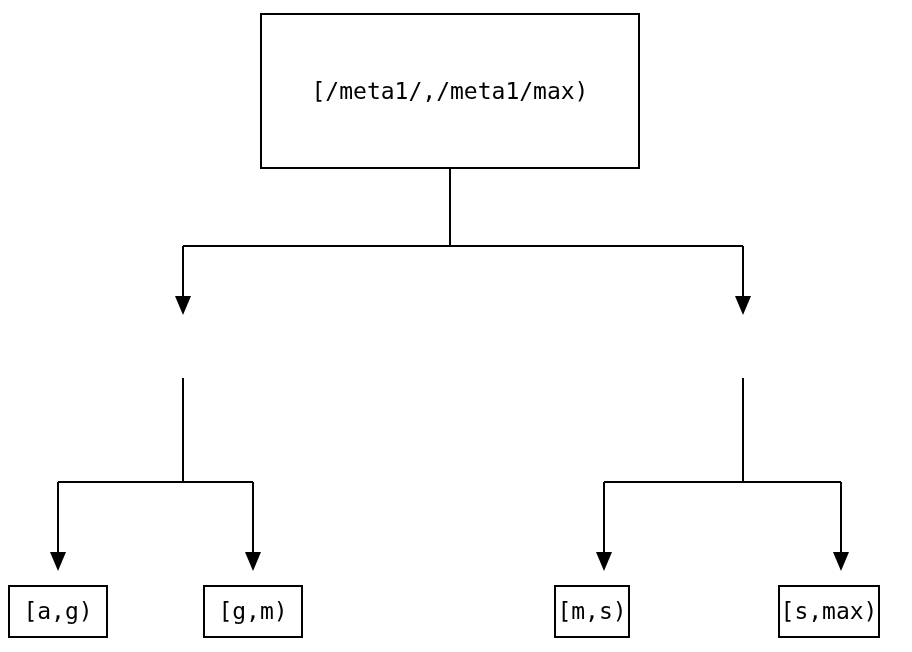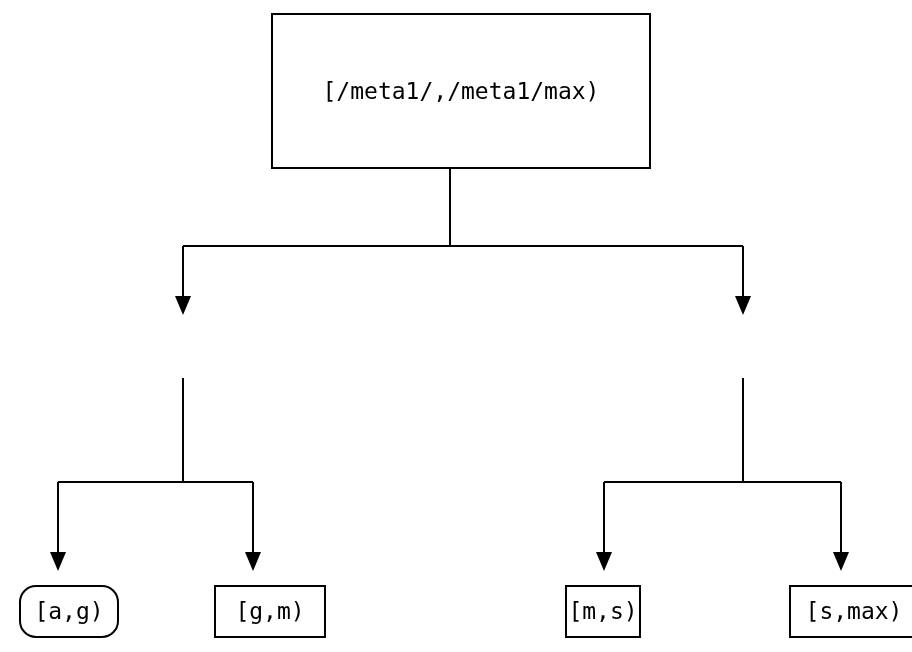--- a/index.html
+++ b/index.html
@@ -27,29 +27,28 @@
     box-sizing: border-box;
     border: 2px solid #000000;
     background: #ffffff;
     color: #000000;
     display: flex;
     align-items: center;
     justify-content: center;
     font-size: 23px;
     line-height: 1;
     white-space: nowrap;
-    margin-left: 11px;
   }
   .n-root  { left: 260px; top: 13px;  width: 380px; height: 156px; }
   .n-left  { left: 22px;  top: 325px; width: 323px; height: 53px; }
   .n-right { left: 583px; top: 325px; width: 320px; height: 53px; }
-  .n-ag    { left: 8px;   top: 585px; width: 100px; height: 53px; border-radius: 17px; }
-  .n-gm    { left: 203px; top: 585px; width: 112px; height: 53px; }
+  .n-ag    { left: 8px;   top: 585px; width: 100px; height: 53px; }
+  .n-gm    { left: 203px; top: 585px; width: 100px; height: 53px; }
   .n-ms    { left: 554px; top: 585px; width: 76px; height: 53px; }
-  .n-smax  { left: 778px; top: 585px; width: 130px; height: 53px; text-align: center; }
+  .n-smax  { left: 778px; top: 585px; width: 102px; height: 53px; text-align: center; }
 </style>
 </head>
 <body>
 
 <div class="canvas">
 
   <svg class="edges" viewBox="0 0 912 652" xmlns="http://www.w3.org/2000/svg">
     <g stroke="#000000" stroke-width="2" fill="none">
 
       <path d="M450 169 L450 246"></path>

